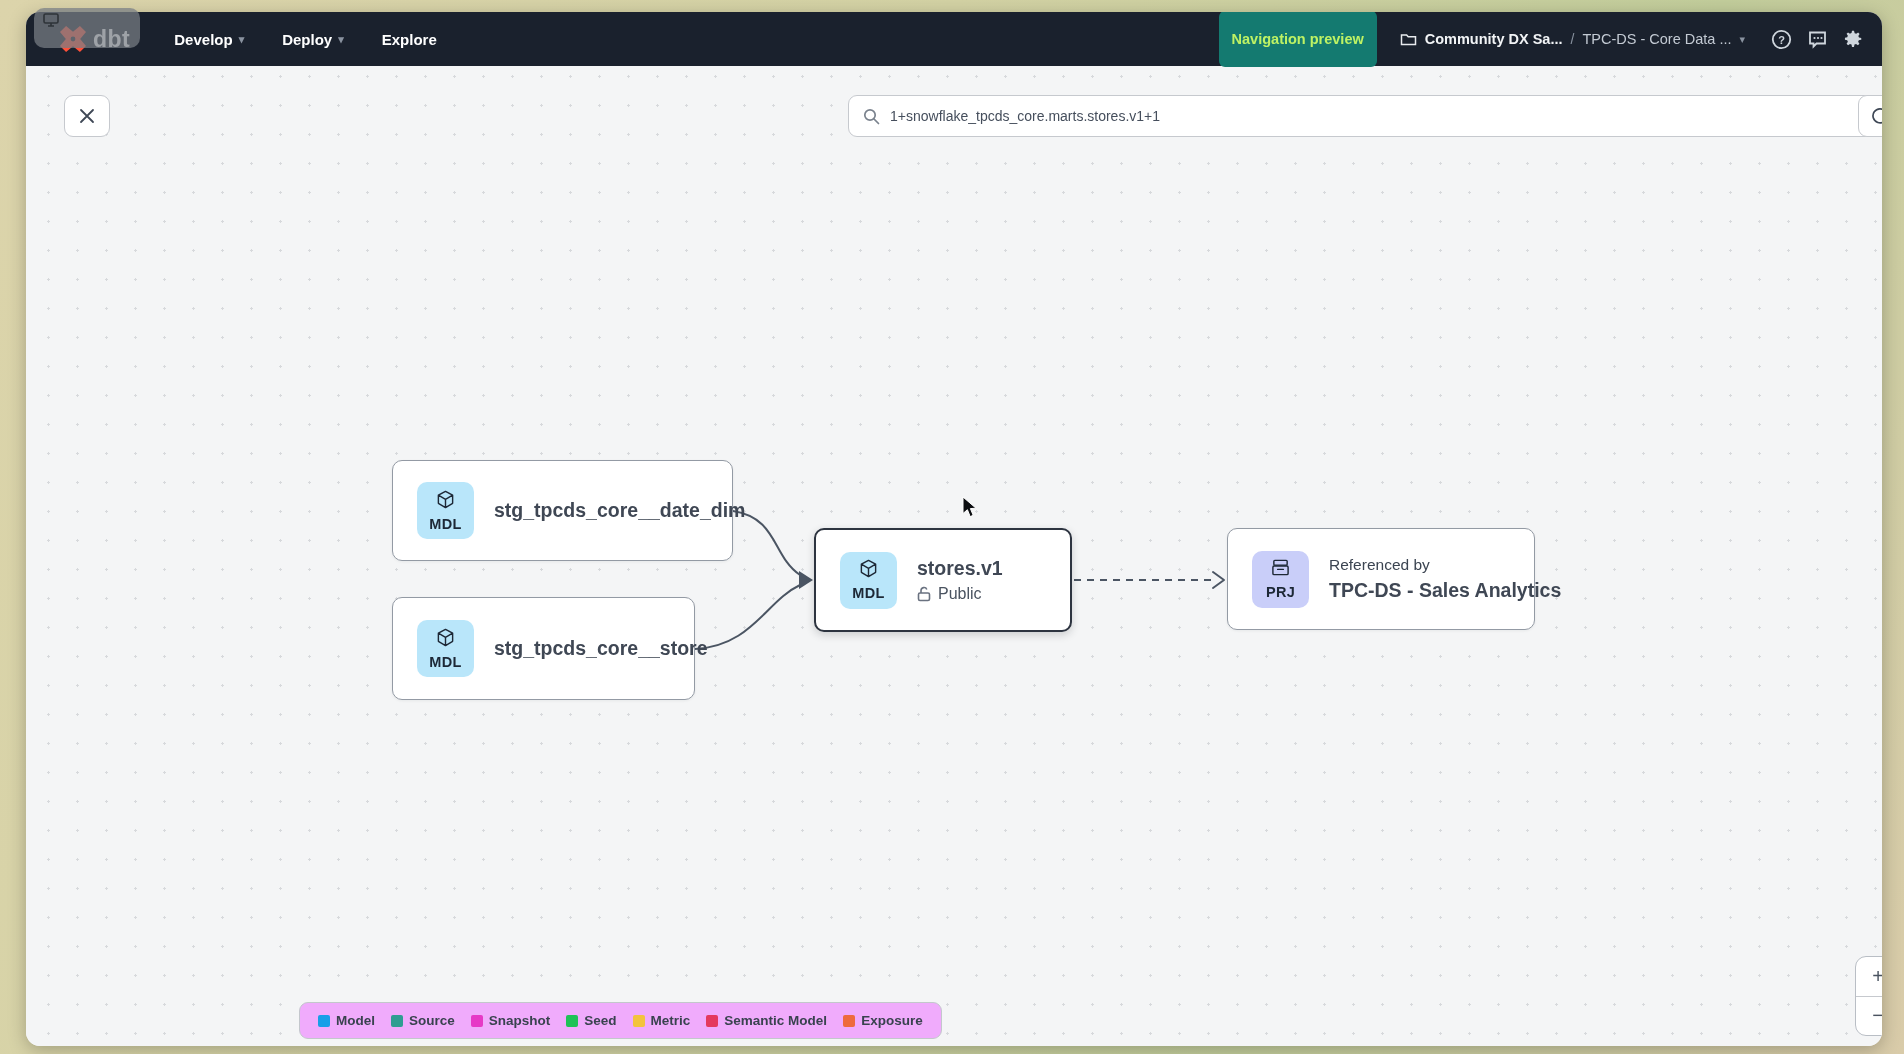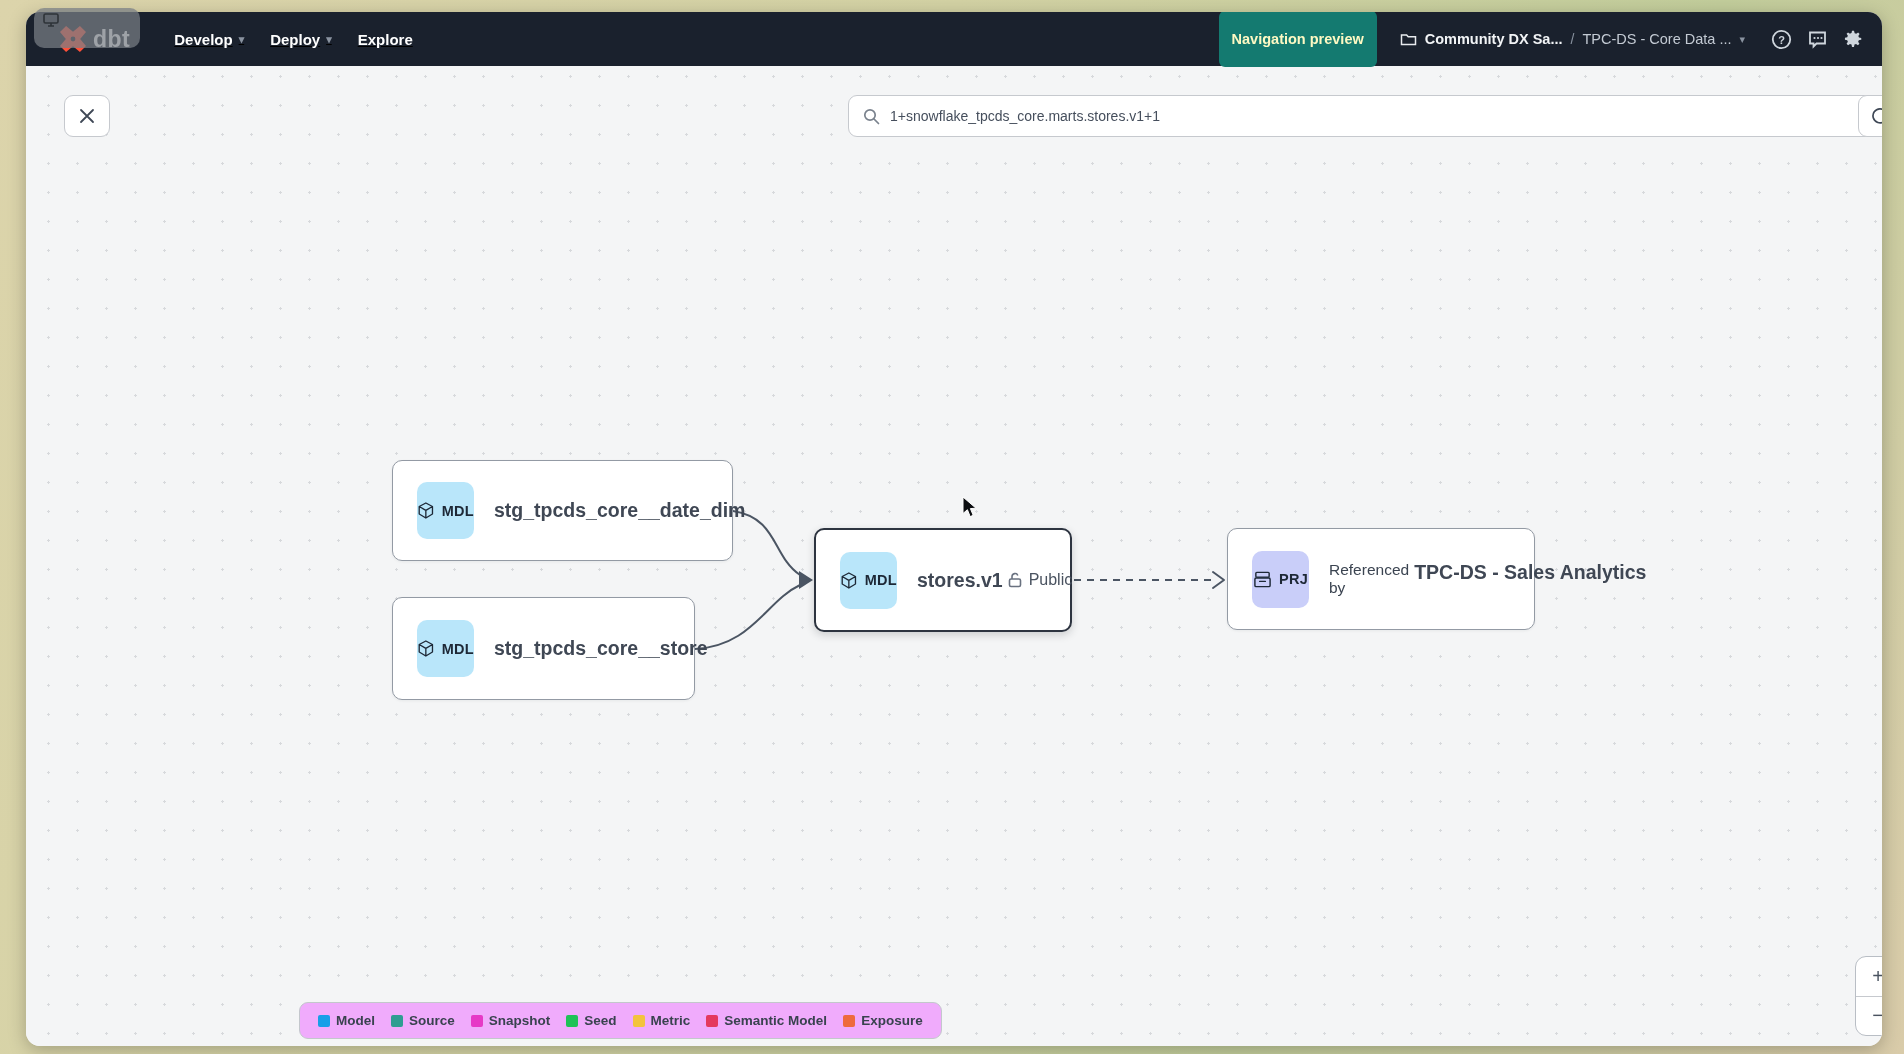--- a/index.html
+++ b/index.html
@@ -22,26 +22,26 @@
   }
   .rec-chip svg { position:absolute; left:8px; top:4px; }
   
   .navbar {
     position:absolute; left:0; top:0; right:0; height:54px;
     background:#1a212d; display:flex; align-items:center; padding:0 18px 0 34px;
     z-index:10;
   }
   .logo { display:flex; align-items:center; gap:7px; margin-right:44px; }
   .logo-text { color:#fff; font-size:23px; font-weight:bold; letter-spacing:.5px; }
-  .nav-menu { display:flex; align-items:center; gap:26px;text-decoration:underline; }
+  .nav-menu { display:flex; align-items:center; gap:38px; }
   .nav-item { display:flex; align-items:center; gap:6px; color:#fff;
     font-size:15px; font-weight:bold; cursor:pointer; }
   .caret { color:#8a93a0; font-size:11px; line-height:1; }
   .nav-right { margin-left:auto; display:flex; align-items:center; gap:15px; }
-  .preview-badge { background:#147a70; color:#fef9c3; font-size:14.5px; font-weight:bold;
+  .preview-badge { background:#147a70; color:#bef264; font-size:14.5px; font-weight:bold;
     padding:20px 13px; border-radius:6px; }
   .crumb { display:flex; align-items:center; gap:8px; margin-left:8px; }
   .crumb-project { color:#f2f4f6; font-size:14.5px; font-weight:bold; }
   .crumb-sep { color:#8a93a0; font-size:14px; }
   .crumb-section { color:#c3cad3; font-size:14.5px; }
   .nav-icons { display:flex; align-items:center; gap:14px; margin-left:10px; }
   .nav-icon { width:22px; height:22px; display:flex; align-items:center;
     justify-content:center; color:#cfd6dd; cursor:pointer; }
   
   .tool-btn {
@@ -70,28 +70,28 @@
     pointer-events:none; z-index:1; }
   
   .node {
     position:absolute; background:#fff; border:1px solid #939aa4; border-radius:10px;
     display:flex; align-items:center; gap:20px; padding:0 24px; cursor:pointer; z-index:2;
     box-shadow:0 1px 3px rgba(20,26,34,.06);
   }
   .node.selected { border:2px solid #2d3440; box-shadow:0 3px 8px rgba(20,26,34,.18); }
   .badge {
     width:57px; height:57px; border-radius:10px; flex:none;
-    display:flex; align-items:center; justify-content:center;
+    display:flex; flex-direction:column; align-items:center; justify-content:center;
     gap:7px; color:#1d2836;
   }
   .badge-mdl { background:#b9e6fa; }
   .badge-prj { background:#c9cef9; }
   .badge-label { font-size:14.5px; font-weight:bold; letter-spacing:.3px; }
   .node-title { font-size:19.5px; font-weight:600; color:#3f4754; white-space:nowrap; }
-  .node-lines { display:flex; flex-direction:row; gap:5px; }
+  .node-lines { display:flex; flex-direction:column; gap:5px; }
   .access-row { display:flex; align-items:center; gap:7px; color:#4a5360; font-size:16px; }
   .eyebrow { font-size:15.5px; color:#3b4451; }
   .n-datedim { left:392px; top:460px; width:341px; height:101px; }
   .n-store   { left:392px; top:597px; width:303px; height:103px; }
   .n-stores  { left:814px; top:528px; width:258px; height:104px; }
   .n-prj     { left:1227px; top:528px; width:308px; height:102px; }
   
   .pill-group {
     position:absolute; left:40px; top:990px; height:37px; display:flex;
     border:1px solid #b9bec5; border-radius:9px; overflow:hidden; z-index:5;

